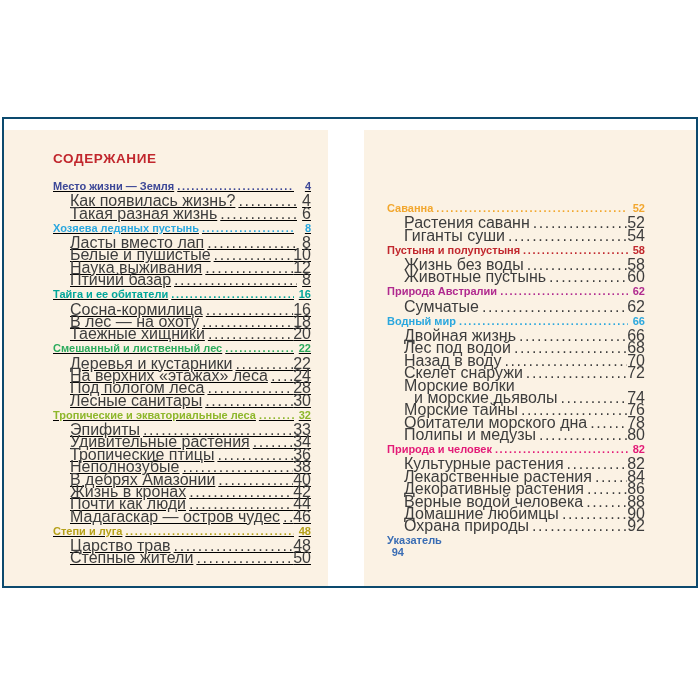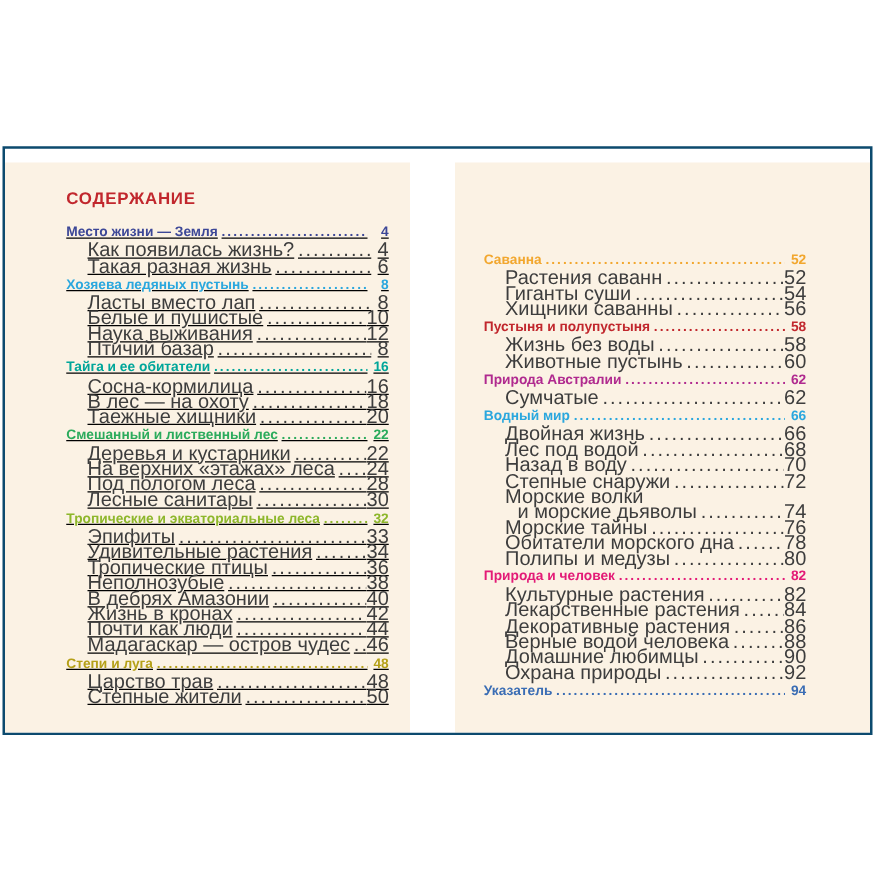--- a/index.html
+++ b/index.html
@@ -267,25 +267,20 @@
             <div class="row item">
               <span class="lbl">Растения саванн</span>
               <span class="leader"></span>
               <span class="pg">52</span>
             </div>
             <div class="row item">
               <span class="lbl">Гиганты суши</span>
               <span class="leader"></span>
               <span class="pg">54</span>
             </div>
-            <div class="row item">
-              <span class="lbl">Хищники саванны</span>
-              <span class="leader"></span>
-              <span class="pg">56</span>
-            </div>
           </div>
           <div class="section">
             <div class="row header" style="color: rgb(193, 39, 45);">
               <span class="lbl">Пустыня и полупустыня</span>
               <span class="leader"></span>
               <span class="pg">58</span>
             </div>
             <div class="row item">
               <span class="lbl">Жизнь без воды</span>
               <span class="leader"></span>
@@ -324,21 +319,21 @@
               <span class="lbl">Лес под водой</span>
               <span class="leader"></span>
               <span class="pg">68</span>
             </div>
             <div class="row item">
               <span class="lbl">Назад в воду</span>
               <span class="leader"></span>
               <span class="pg">70</span>
             </div>
             <div class="row item">
-              <span class="lbl">Степные снаружи</span>
+              <span class="lbl">Скелет снаружи</span>
               <span class="leader"></span>
               <span class="pg">72</span>
             </div>
             <div class="row item">
               <span class="lbl">Морские волки</span>
             </div>
             <div class="row item indent2">
               <span class="lbl">и морские дьяволы</span>
               <span class="leader"></span>
               <span class="pg">74</span>
@@ -390,21 +385,21 @@
               <span class="leader"></span>
               <span class="pg">90</span>
             </div>
             <div class="row item">
               <span class="lbl">Охрана природы</span>
               <span class="leader"></span>
               <span class="pg">92</span>
             </div>
           </div>
           <div class="section">
-            <div class="row header" style="color: rgb(58, 109, 180);">
+            <div class="row header" style="color: rgb(58, 109, 180); flex-direction: column;">
               <span class="lbl">Указатель</span>
               <span class="leader"></span>
               <span class="pg">94</span>
             </div>
           </div>
         </div>
     </div>
   </div>
 </div>
 

